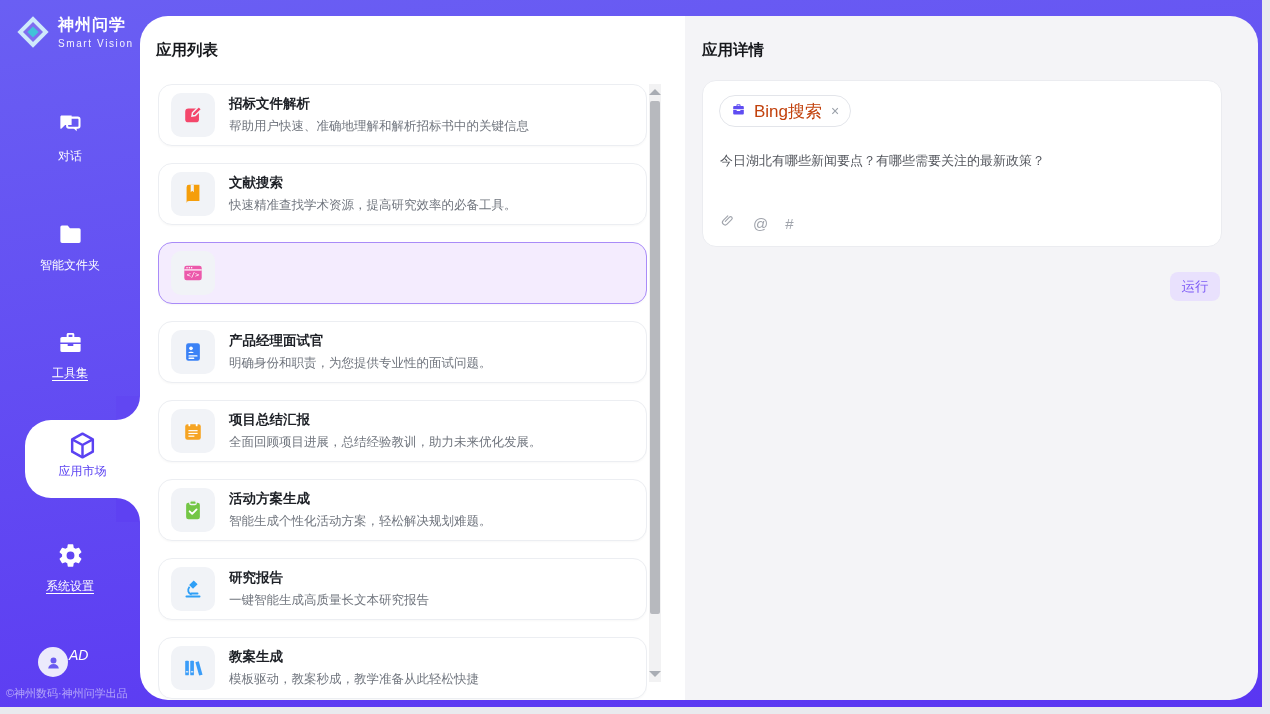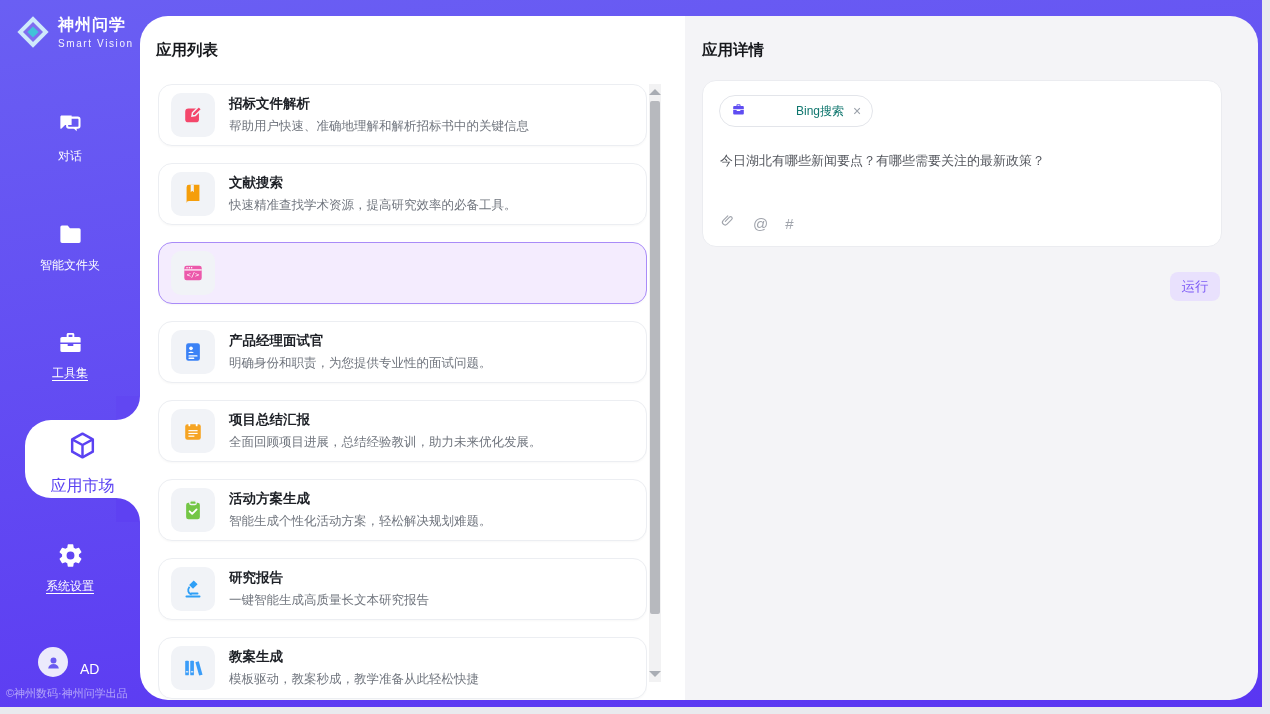--- a/index.html
+++ b/index.html
@@ -17,27 +17,27 @@
 
   .nav-item { position:absolute; left:0; width:140px; text-align:center; cursor:pointer; }
   .nav-item svg { display:block; margin:0 auto; }
   .nav-label { display:inline-block; margin-top:9px; font-size:12px; }
   .nav-label.underlined { text-decoration:underline; text-underline-offset:3px; }
   .nav-chat { top:112px; } .nav-folder { top:221px; } .nav-tools { top:329px; } .nav-settings { top:542px; }
 
   .nav-active-bubble { position:absolute; left:25px; top:420px; width:115px; height:78px;
     background:#fff; border-radius:26px 0 0 26px; color:#5b42f2; text-align:center; cursor:pointer; }
   .nav-active-bubble svg { display:block; margin:10px auto 0; }
-  .nav-active-bubble .nav-label { margin-top:15px; font-size:16px; }
+  .nav-active-bubble .nav-label { margin-top:2px; font-size:12px; }
   .fillet { position:absolute; right:0; width:24px; height:24px; background:#fff; }
   .fillet.top { top:-24px; } .fillet.bottom { bottom:-24px; }
   .fillet.top::before { content:""; position:absolute; inset:0; background:#6147f2; border-bottom-right-radius:24px; }
   .fillet.bottom::before { content:""; position:absolute; inset:0; background:#5e41f2; border-top-right-radius:24px; }
 
-  .user-row { position:absolute; left:38px; top:647px; display:flex; align-items:flex-end; gap:12px; }
+  .user-row { position:absolute; left:38px; top:647px; display:flex; align-items:flex-start; gap:1px;font-style:italic; }
   .avatar { width:30px; height:30px; border-radius:50%; background:#eceafc; display:flex; align-items:center; justify-content:center; }
   .user-name { font-size:14px; }
   .copyright { position:absolute; left:6px; top:686px; width:134px; font-size:11px; color:rgba(255,255,255,.52); white-space:nowrap; }
 
   
   .content { position:absolute; left:140px; top:16px; width:1118px; height:684px;
              border-radius:28px; overflow:hidden; display:flex; }
   .panel-list { width:545px; background:#fff; position:relative; }
   .panel-detail { flex:1; background:#f4f4f7; position:relative; }
   .panel-title { position:absolute; left:16px; top:24px; font-size:15.5px; font-weight:bold; color:#17191d; }
@@ -60,21 +60,21 @@
   .sb-arrow { position:absolute; left:0; width:0; height:0; border-left:6px solid transparent; border-right:6px solid transparent; }
   .sb-arrow.up { top:5px; border-bottom:6px solid #a9adb4; }
   .sb-arrow.down { bottom:5px; border-top:6px solid #a9adb4; }
   .sb-thumb { position:absolute; left:1px; top:17px; width:10px; height:513px; background:#b7b9be; border-radius:2px; }
 
   
   .detail-card { position:absolute; left:17px; top:64px; right:36px; height:167px;
                  background:#fff; border:1px solid #ebecf0; border-radius:14px; }
   .chip { position:absolute; left:16px; top:14px; height:32px; display:inline-flex; align-items:center; gap:8px;
           padding:0 11px; border:1px solid #e3e5ea; border-radius:16px; background:#fff; cursor:pointer; }
-  .chip-label { font-size:12px; color:#0f766e;margin-left:42px; }
+  .chip-label { font-size:17px; color:#c2410c; }
   .chip-close { font-size:14px; color:#9aa0a9; margin-left:1px; cursor:pointer; }
   .query { position:absolute; left:17px; top:70px; right:20px; font-size:13px; color:#54575e; line-height:1.5; }
   .attach-row { position:absolute; left:17px; bottom:13px; display:flex; align-items:center; gap:17px; color:#a0a4ac; }
   .attach-glyph { font-size:15px; line-height:1; cursor:pointer; }
   .attach-row svg { cursor:pointer; }
   .run-btn { position:absolute; top:256px; right:38px; width:50px; height:29px; border:none; border-radius:8px;
              background:#e9e1fd; color:#7e5cf6; font-size:13.5px; font-family:inherit; cursor:pointer; }
 </style>
 </head>
 <body>

